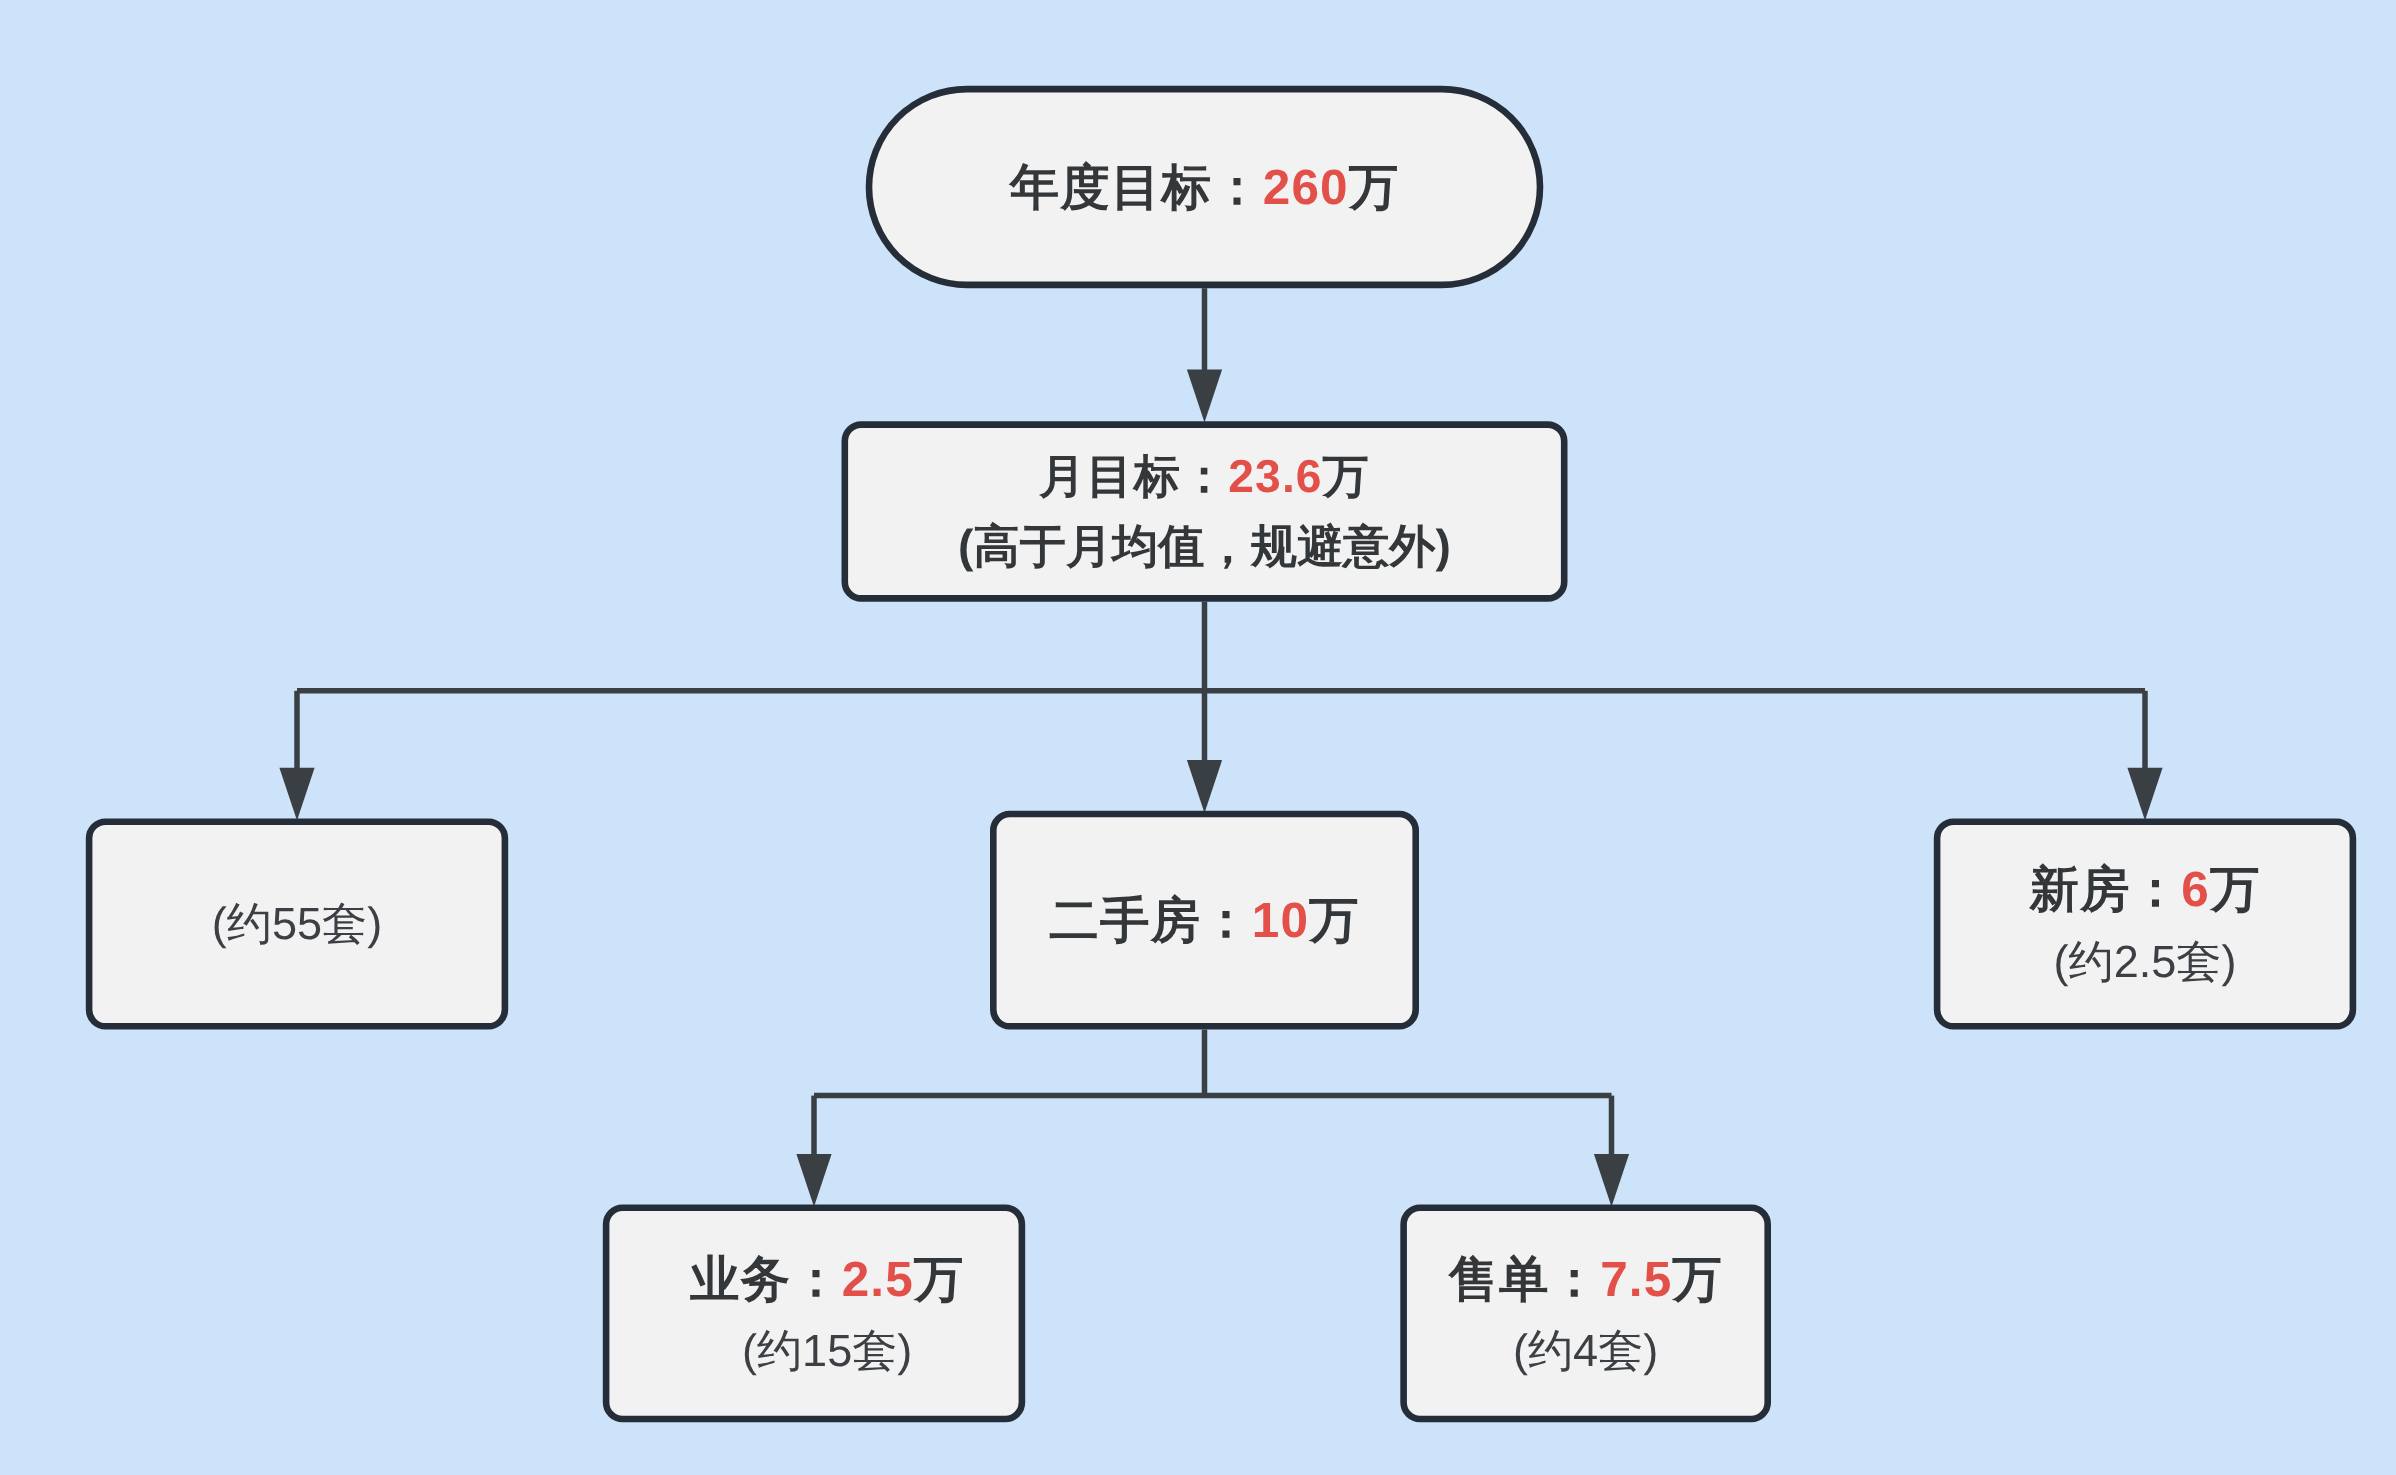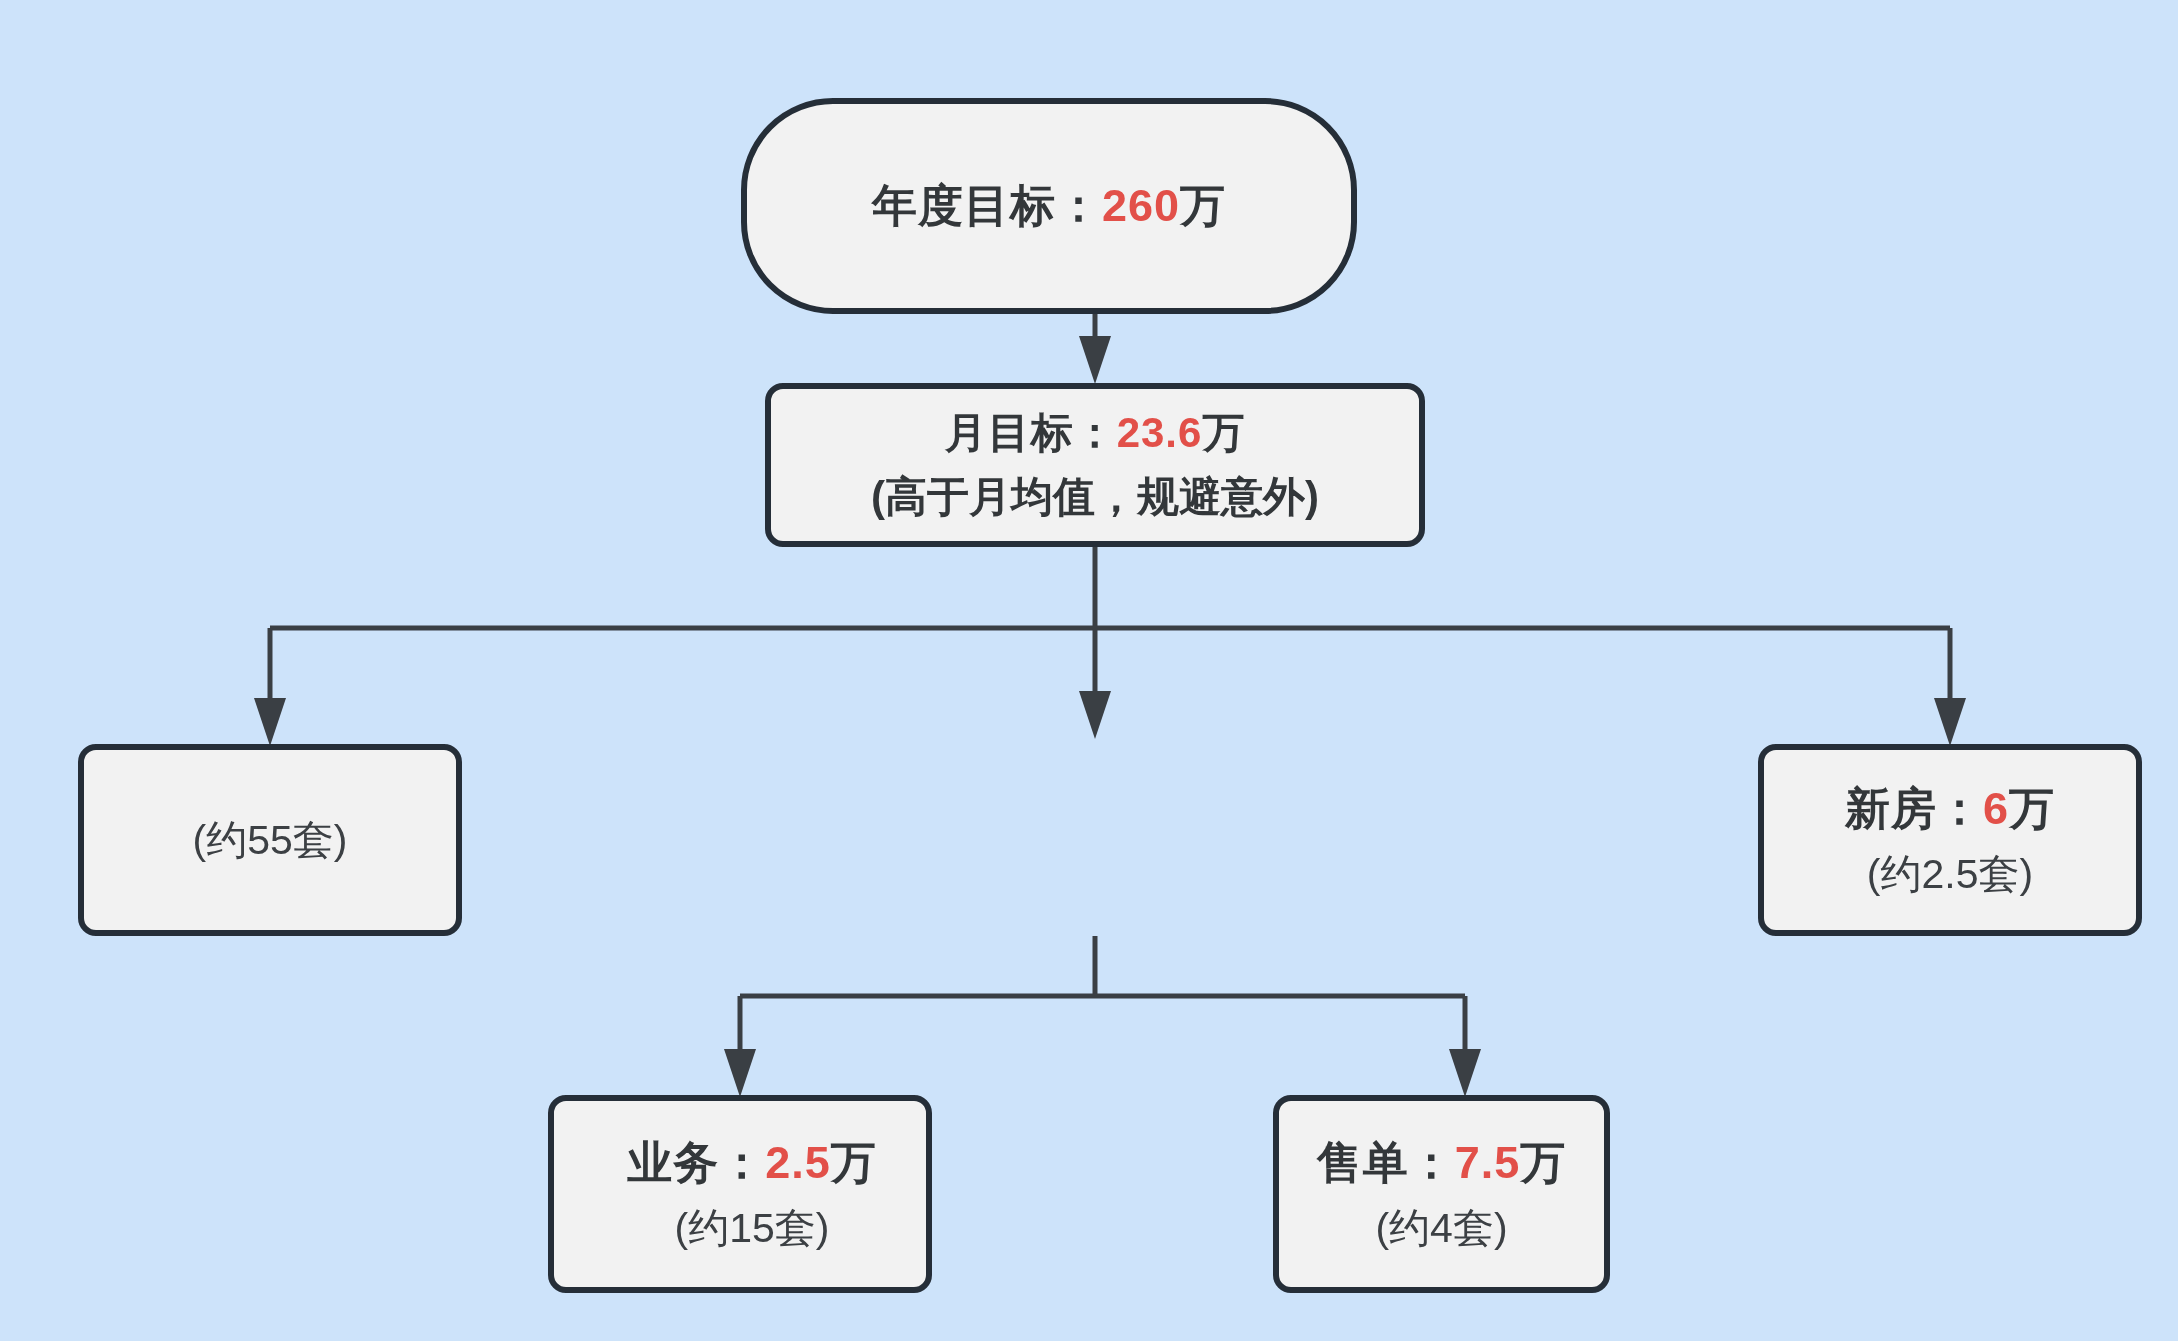--- a/index.html
+++ b/index.html
@@ -58,21 +58,21 @@
     font-weight:normal;
     color:var(--note);
     white-space:nowrap;
   }
   .note.bold{
     font-weight:bold;
     font-size:42px;
     color:var(--text);
   }
   
-  #node-annual     { left:741px;  top:78px;   width:616px; height:216px;margin-top:20px; }
+  #node-annual     { left:787px;  top:78px;   width:616px; height:184px; }
   #node-month      { left:765px;  top:383px;  width:660px; height:164px; }
   #node-rental     { left:78px;   top:744px;  width:384px; height:192px; }
   #node-secondhand { left:900px;  top:737px;  width:390px; height:199px; }
   #node-newhouse   { left:1758px; top:744px;  width:384px; height:192px; }
   #node-business   { left:548px;  top:1095px; width:384px; height:198px;padding-left:24px; }
   #node-sale       { left:1273px; top:1095px; width:337px; height:198px; }
 </style>
 </head>
 <body>
 
@@ -110,20 +110,23 @@
 
   <div class="node" id="node-month">
     <div class="line1" style="font-size:42px;"><span>月目标：</span><span class="red">23.6</span><span>万</span></div>
     <div class="note bold">(高于月均值，规避意外)</div>
   </div>
 
   <div class="node" id="node-rental">
     <div class="note">(约55套)</div>
   </div>
 
+  <div class="node" id="node-secondhand">
+    <div class="line1"><span>二手房：</span><span class="red">10</span><span>万</span></div>
+  </div>
 
   <div class="node" id="node-newhouse">
     <div class="line1"><span>新房：</span><span class="red">6</span><span>万</span></div>
     <div class="note">(约2.5套)</div>
   </div>
 
   <div class="node" id="node-business">
     <div class="line1"><span>业务：</span><span class="red">2.5</span><span>万</span></div>
     <div class="note">(约15套)</div>
   </div>

